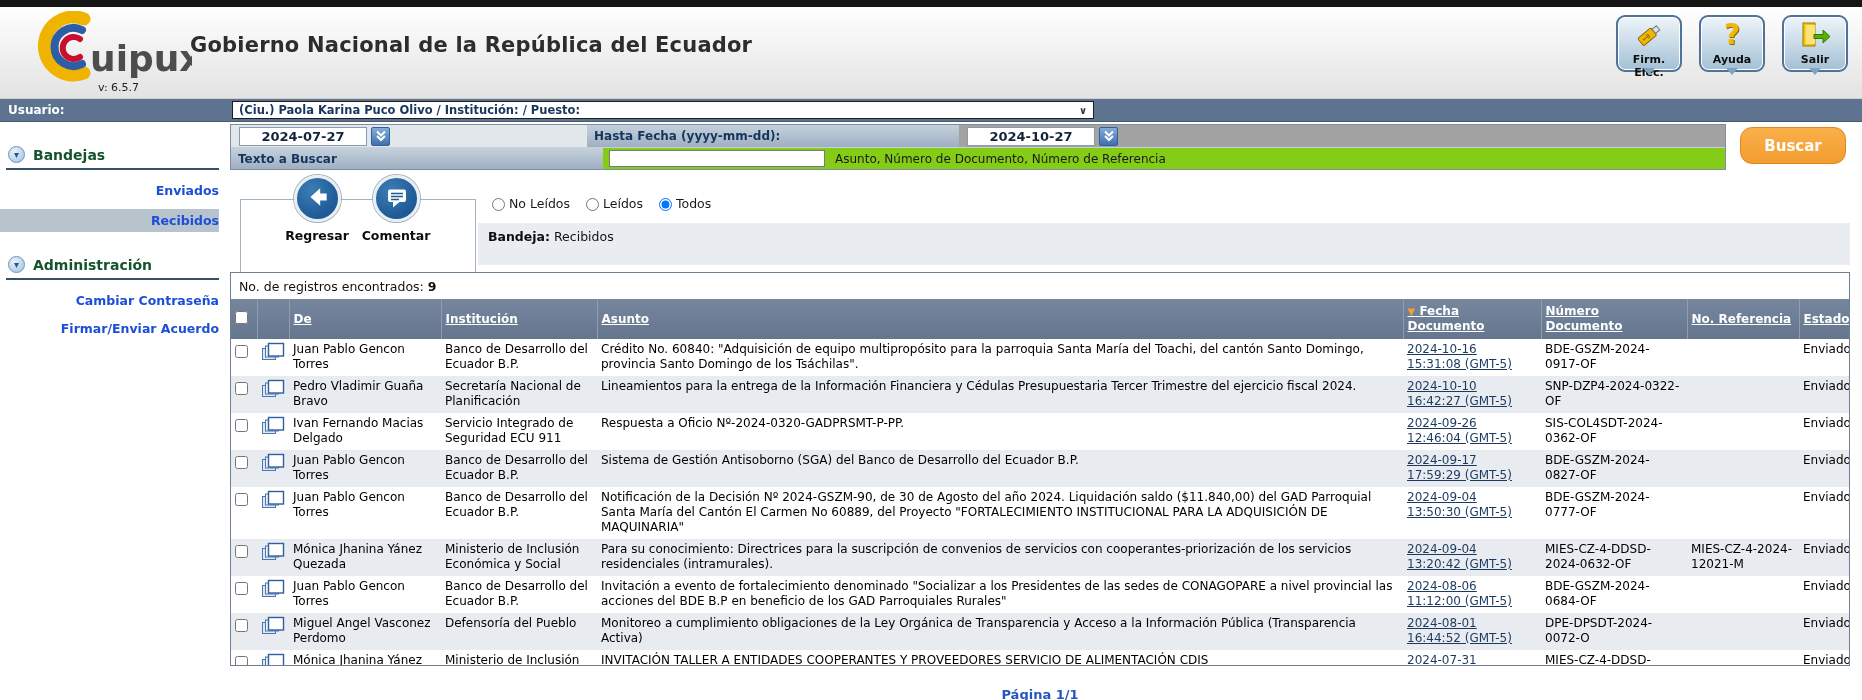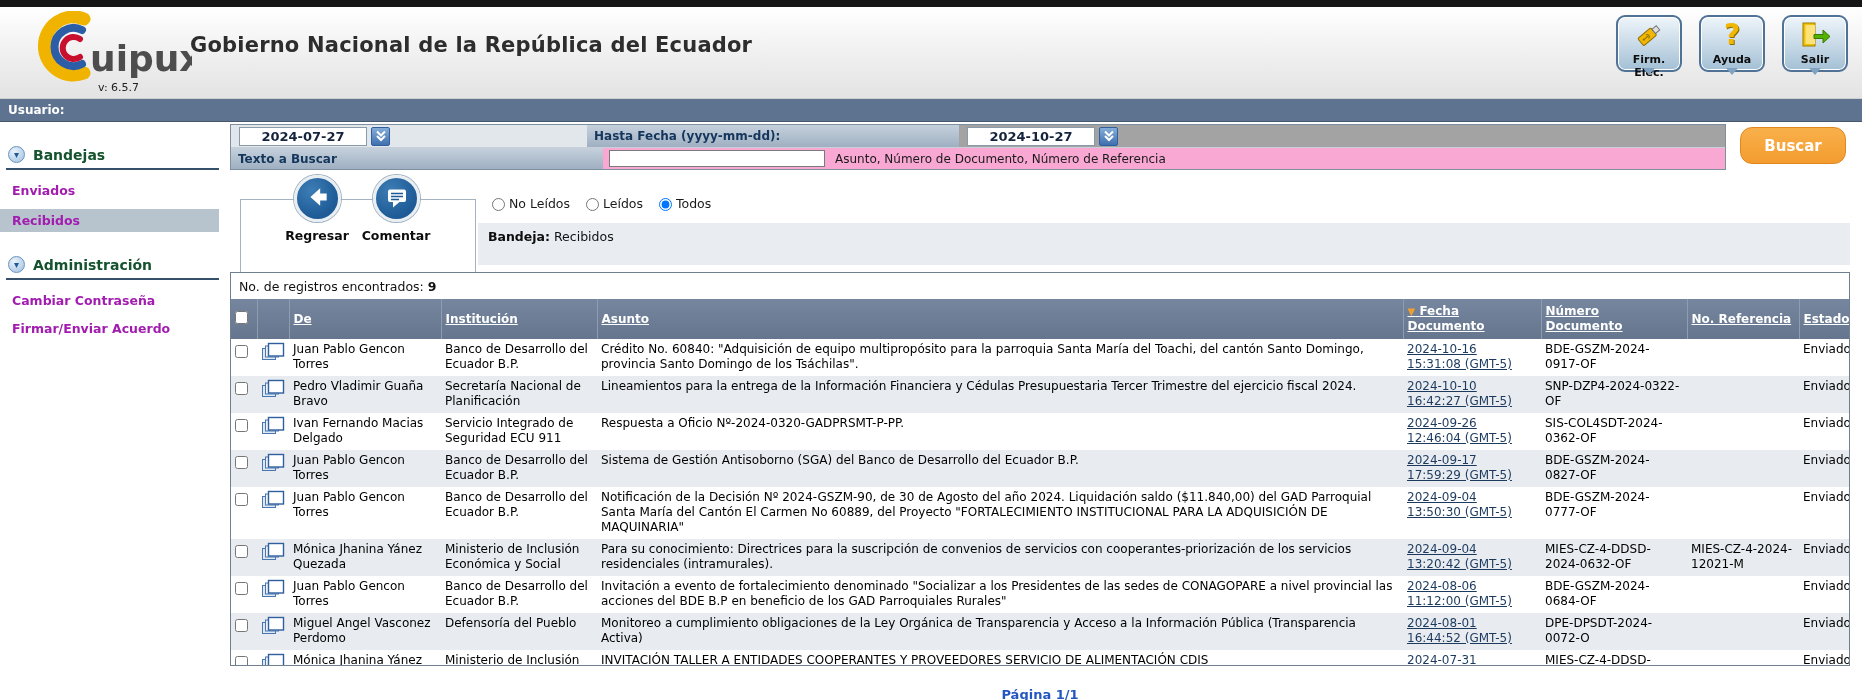--- a/index.html
+++ b/index.html
@@ -32,34 +32,34 @@
   .user-select .chev { margin-left:auto; font-size:10px; color:#333; }
 
   
   .sidebar { position:absolute; left:0; top:122px; width:229px; height:578px; background:#fff; }
   .side-title-row { display:flex; align-items:center; gap:8px; margin:24px 0 0 8px; }
   .side-circ { width:17px; height:17px; border-radius:50%; border:1px solid #6a93bd;
                background:radial-gradient(circle at 35% 30%, #eaf2fa, #9fc0e0); color:#1d5a96;
                font-size:10px; line-height:15px; text-align:center; display:inline-block; }
   .side-title { color:#14532d; font-weight:bold; font-size:14px; }
   .side-rule { border-bottom:2px solid #35506a; margin:5px 10px 0 6px; }
-  .side-item { margin:13px 10px 0 12px; color:#a21caf; font-weight:bold; font-size:12.5px; cursor:pointer; }
+  .side-item { margin:13px 10px 0 12px; color:#1d4ed8; font-weight:bold; font-size:12.5px; cursor:pointer;text-align:right; }
   .side-item.active { background:#b7c3cd; margin:11px 10px 0 0; padding:4px 0 4px 12px; }
 
   
   .main { position:absolute; left:230px; top:122px; width:1622px; height:578px; }
 
   .search-box { position:absolute; left:0; top:2px; width:1496px; border:1px solid #7e8fa0; background:#fff; }
   .s-row { display:flex; height:22px; align-items:stretch; }
   .s-row + .s-row { border-top:1px solid #c7cfd8; }
   .s-label { width:372px; background:linear-gradient(#c5d0dc,#9fb0c2); color:#14365c; font-weight:bold;
              font-size:12px; display:flex; align-items:center; padding-left:7px; }
   .s-mid { width:356px; background:#e2e7ec; display:flex; align-items:center; }
   .s-rest { flex:1; background:#a3a3a3; display:flex; align-items:center; }
-  .s-rest.white { background:#f9a8d4; }
+  .s-rest.white { background:#84cc16; }
   .date-input { width:128px; height:19px; margin-left:8px; text-align:center; font-weight:bold; font-size:13px;
                 color:#14243c; border:1px solid #8a9aa8; background:#fff; font-family:inherit; }
   .cal-btn { width:19px; height:19px; margin-left:4px; border:1px solid #2f5f9e; border-radius:2px;
              background:linear-gradient(#85add9,#3f6fae); display:flex; align-items:center; justify-content:center; cursor:pointer; }
   .text-input { width:216px; height:17px; margin-left:6px; border:1px solid #7a7a7a; font-size:12px; padding:0 3px; font-family:inherit; }
   .hint { margin-left:10px; font-size:12px; color:#1a1a1a; }
   .buscar { position:absolute; left:1510px; top:5px; width:106px; height:37px; border:1px solid #e0871e; border-radius:12px;
             background:linear-gradient(#f9b04a,#f39c2f); color:#fff; font-weight:bold; font-size:15px; cursor:pointer; font-family:inherit; }
 
   
@@ -134,20 +134,24 @@
           <path d="M15 14.5 h9 v-4.5 l7 6.5 -7 6.5 v-4.5 h-9 Z" fill="#56b000" stroke="#3a7a00"></path>
         </svg>
       </div>
       <div class="lbl">Salir</div>
     </div>
   </div>
 </div>
 
 <div class="userbar">
   <span class="ulabel">Usuario:</span>
+  <div class="user-select">
+    <span>(Ciu.) Paola Karina Puco Olivo / Institución: / Puesto:</span>
+    <span class="chev">∨</span>
+  </div>
 </div>
 
 <div class="sidebar">
   <div class="side-title-row">
     <span class="side-circ">▾</span>
     <span class="side-title">Bandejas</span>
   </div>
   <div class="side-rule"></div>
   <div class="side-item">Enviados</div>
   <div class="side-item active">Recibidos</div>

